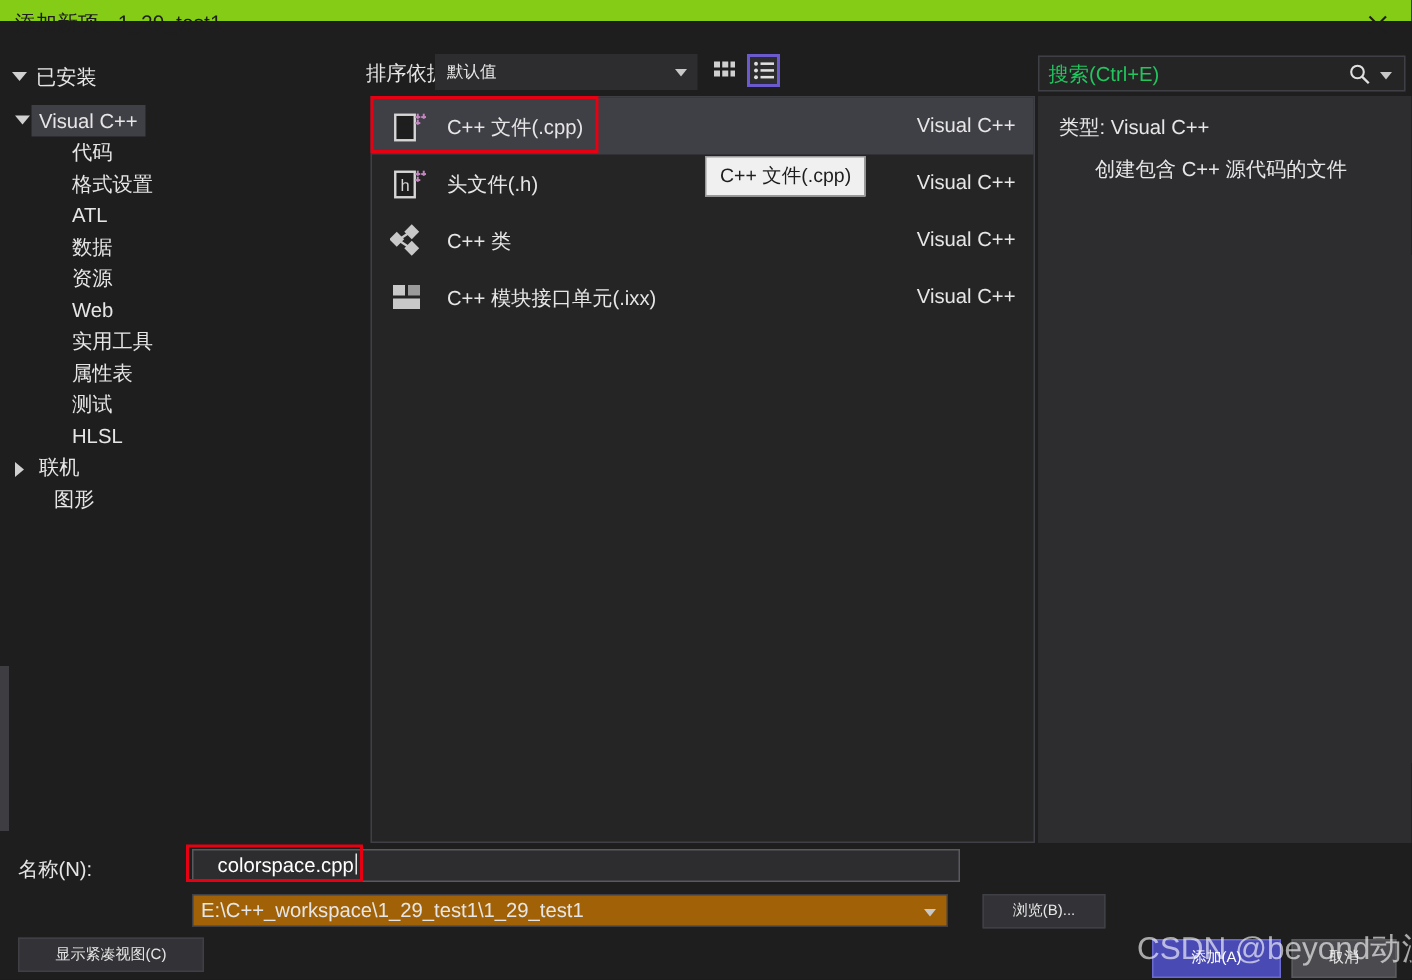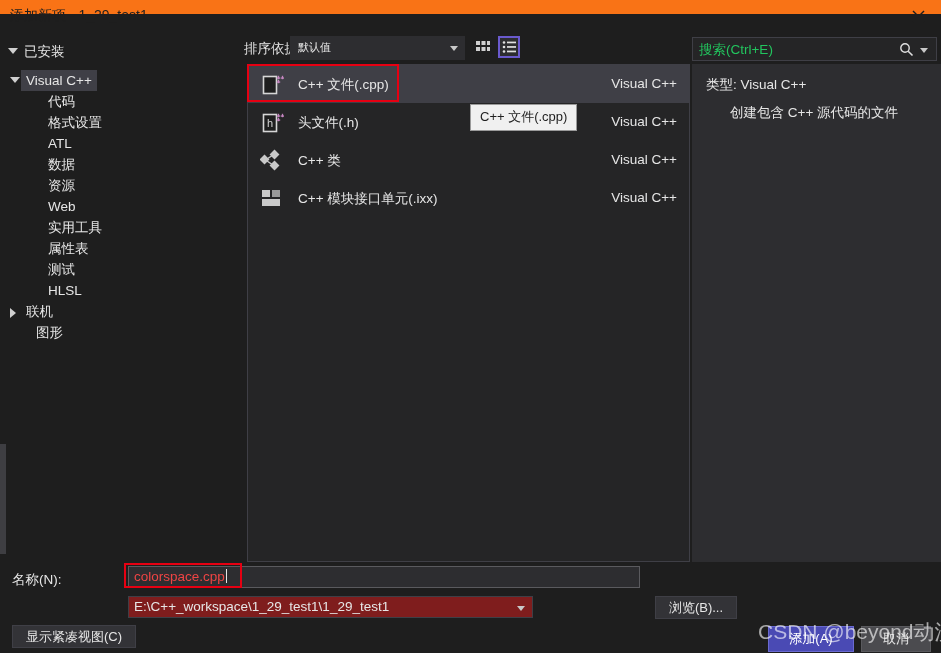--- a/index.html
+++ b/index.html
@@ -7,21 +7,21 @@
     width: 941px; height: 653px;
     background: #1e1e1e;
     font-family: "Liberation Sans", "DejaVu Sans", sans-serif;
     overflow: hidden;
   }
   #app { position: relative; width: 941px; height: 653px; background: #1e1e1e; }
 
   
   .titlebar {
     position: absolute; left: 0; top: 0; width: 941px; height: 14px;
-    background: #f97316;
+    background: #84cc16;
   }
   .titlebar-text {
     position: absolute; left: 10px; top: 7px;
     font-size: 14px; color: #1e1e1e; white-space: nowrap;
   }
   .close-btn {
     position: absolute; right: 0; top: 0; width: 46px; height: 32px;
     display: flex; align-items: center; justify-content: center;
     cursor: pointer;
   }
@@ -158,43 +158,43 @@
     position: absolute; font-size: 13.5px; color: #e6e6e6; white-space: nowrap;
   }
   .lbl-name { left: 12px; top: 9px; }
   .lbl-loc  { left: 12px; top: 39px; margin-top: 30px; }
 
   .name-input {
     position: absolute; left: 128px; top: 4px; width: 512px; height: 22px;
     background: #2d2d30; border: 1px solid #5a5a5e; cursor: text;
   }
   .name-input .val {
-    position: absolute; left: 5px; top: 2px; font-size: 13.5px; color: #ef4444;
+    position: absolute; left: 16px; top: 2px; font-size: 13.5px; color: #ffffff;
     white-space: nowrap;
   }
   .text-caret {
     display: inline-block; width: 1px; height: 14px; background: #e6e6e6;
     vertical-align: -2px; margin-left: 1px;
   }
   .loc-combo {
-    position: absolute; left: 128px; top: 34px; width: 405px; height: 22px;
-    background: #7f1d1d; border: 1px solid #3f3f46; cursor: pointer;
+    position: absolute; left: 128px; top: 34px; width: 504px; height: 22px;
+    background: #a16207; border: 1px solid #3f3f46; cursor: pointer;
   }
   .loc-combo .val {
     position: absolute; left: 5px; top: 2px; font-size: 13.5px; color: #e6e6e6;
     white-space: nowrap;
   }
   .loc-combo .caret {
     position: absolute; right: 7px; top: 9px;
     border-left: 4px solid transparent; border-right: 4px solid transparent;
     border-top: 5px solid #c8c8c8;
   }
   .btn {
     position: absolute; background: #333337; border: 1px solid #3f3f46;
-    color: #e6e6e6; font-size: 13px; text-align: center; cursor: pointer;
+    color: #e6e6e6; font-size: 10px; text-align: center; cursor: pointer;
     white-space: nowrap; font-family: "Liberation Sans", sans-serif;
   }
   .btn-compact { left: 12px; top: 63px; width: 124px; height: 23px; line-height: 21px; }
   .btn-browse  { left: 655px; top: 34px; width: 82px; height: 23px; line-height: 21px; }
   .btn-add {
     left: 768px; top: 626px; width: 86px; height: 26px; line-height: 24px;
     background: #4a4ab4; border: 1px solid #6a6ad0; color: #ffffff;
   }
   .btn-cancel {
     left: 861px; top: 626px; width: 70px; height: 26px; line-height: 24px;

